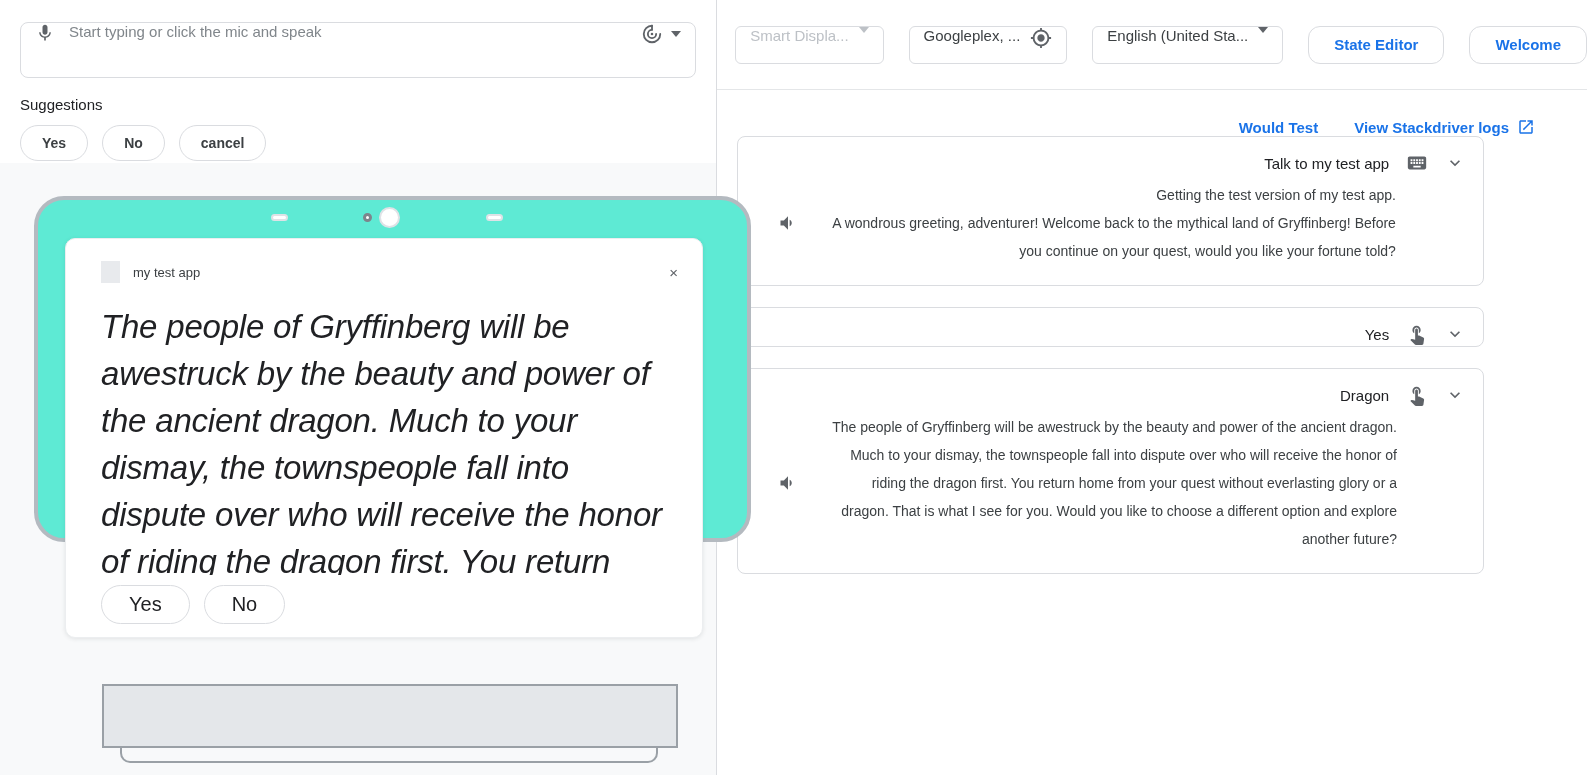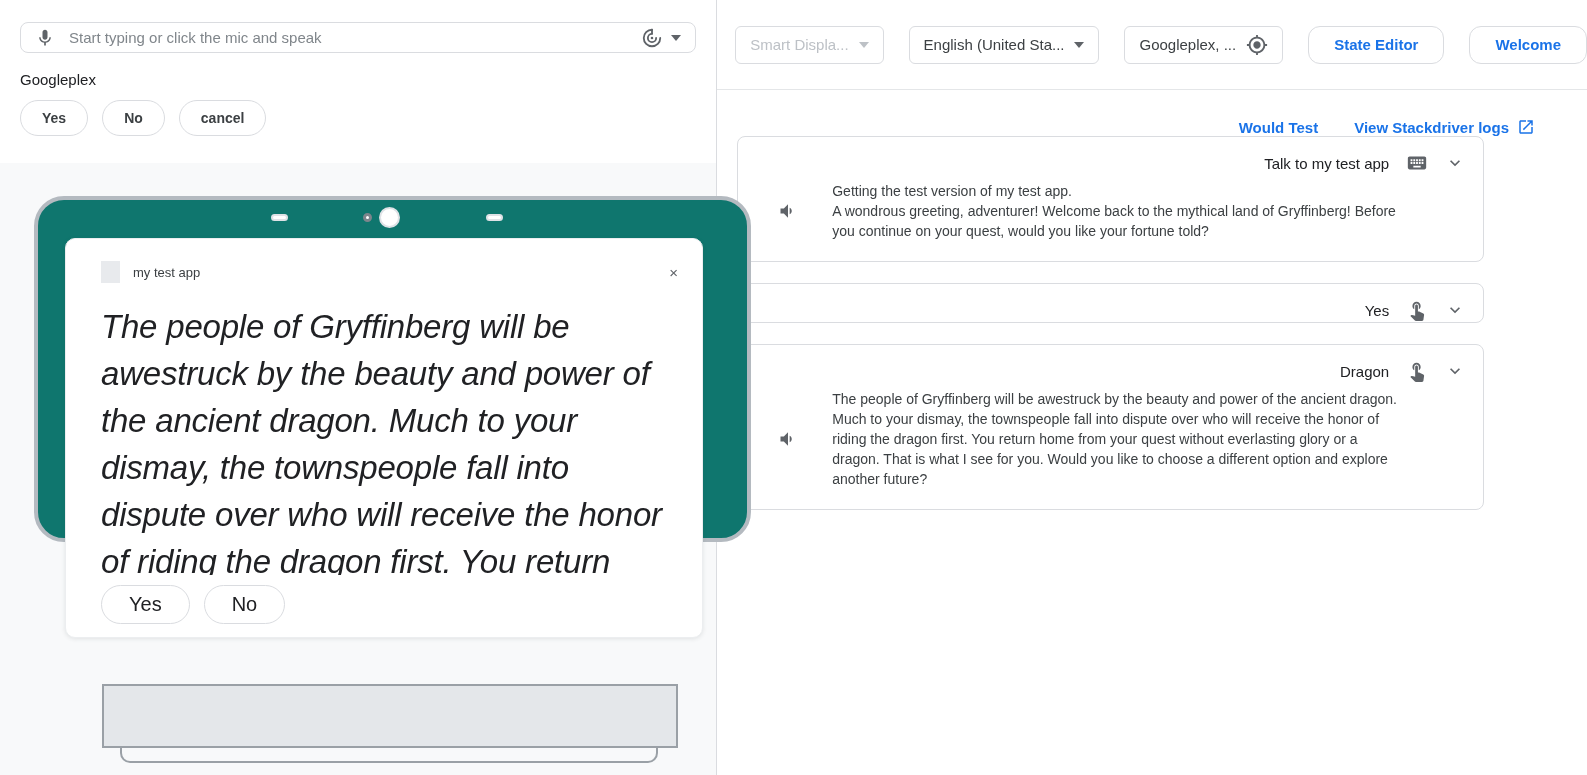--- a/index.html
+++ b/index.html
@@ -8,21 +8,21 @@
     font-family:"Liberation Sans", sans-serif;
     background:#fff; color:#202124;
     display:flex; overflow:hidden;
   }
   svg { display:block; }
 
   
   .left-panel { width:784px; height:775px; border-right:1px solid #dadce0; position:relative; background:#f8f9fa; }
   .left-top { background:#fff; padding:22px 20px 0 20px; height:163px; }
   .query-bar {
-    display:flex; align-items:center; height:31px; border:1px solid #dadce0;
+    display:flex; align-items:flex-start; height:56px; border:1px solid #dadce0;
     border-radius:8px; background:#fff; padding:0 14px;
   }
   .query-bar input {
     border:none; outline:none; flex:1; font-family:"Liberation Sans",sans-serif;
     font-size:15px; color:#3c4043; margin-left:14px; background:transparent;
   }
   .query-bar input::placeholder { color:#80868b; }
   .audio-toggle { display:flex; align-items:center; gap:8px; cursor:pointer; }
   .caret-down {
     width:0; height:0; border-left:5px solid transparent; border-right:5px solid transparent;
@@ -33,21 +33,21 @@
   .chip {
     height:36px; padding:0 21px; border:1px solid #dadce0; border-radius:18px;
     background:#fff; display:flex; align-items:center; font-size:14px; font-weight:bold;
     color:#3c4043; cursor:pointer;
   }
 
   
   .device-area { position:absolute; top:163px; left:0; right:0; bottom:0; background:#f8f9fa; }
   .device-frame {
     position:absolute; left:34px; top:33px; width:717px; height:346px;
-    border:4px solid #b4bac0; border-radius:30px; background:#0f766e;
+    border:4px solid #b4bac0; border-radius:30px; background:#5eead4;
   }
   .bezel-pill { position:absolute; width:17px; height:7px; border-radius:4px; border:2px solid #dfe2e6; background:#fff; top:14px; }
   .bezel-pill.p1 { left:233px; }
   .bezel-pill.p2 { left:448px; }
   .bezel-dot  { position:absolute; width:9px; height:9px; border-radius:50%; border:3px solid #7d858c; background:#fff; top:13px; left:325px; }
   .bezel-cam  { position:absolute; width:21px; height:21px; border-radius:50%; border:2px solid #dfe2e6; background:#fff; top:7px; left:341px; }
 
   .screen-card {
     position:absolute; left:27px; top:38px; width:638px; height:400px;
     background:#fff; border:1px solid #eceef0; border-radius:10px;
@@ -76,21 +76,21 @@
   }
 
   
   .right-panel { flex:1; height:775px; background:#fff; display:flex; flex-direction:column; }
   .toolbar {
     height:90px; display:flex; align-items:center; gap:25px; padding-left:18px;
     border-bottom:1px solid #e4e6e8; background:#fff;
   }
   .toolbar-box {
     height:38px; border:1px solid #dadce0; border-radius:6px; background:#fff;
-    display:flex; align-items:center; gap:10px; padding:0 14px; font-size:15px;
+    display:flex; gap:10px; padding:0 14px; font-size:15px;
     color:#3c4043; cursor:pointer; white-space:nowrap;
   }
   .toolbar-box.disabled { color:#bdc1c6; cursor:default; }
   .toolbar-box.disabled .caret-down { border-top-color:#bdc1c6; }
   .toolbar-btn {
     height:38px; border:1px solid #dadce0; border-radius:12px; background:#fff;
     display:flex; align-items:center; padding:0 25px; font-size:15px; font-weight:bold;
     color:#1a73e8; cursor:pointer; white-space:nowrap;
   }
 
@@ -103,21 +103,21 @@
   }
   .turn-card + .turn-card { margin-top:21px; }
   .turn-card:first-of-type { margin-top:34px; }
   .turn-header {
     display:flex; justify-content:flex-end; align-items:center; gap:17px;
     padding:14px 18px 0 0; height:38px; cursor:pointer;
   }
   .turn-query { font-size:15px; color:#202124; }
   .turn-body { display:flex; align-items:center; padding:6px 36px 20px 40px; }
   .turn-speaker { width:20px; margin-right:34px; flex:none; cursor:pointer; }
-  .turn-text { font-size:14px; line-height:20px; color:#3c4043; white-space:pre; overflow:hidden; }
+  .turn-text { font-size:14px; line-height:28px; color:#3c4043; white-space:pre; overflow:hidden;text-align:right; }
 
   .icon-gray { fill:#5f6368; }
   .icon-blue { fill:#1a73e8; }
 </style>
 </head>
 <body>
 
 <div class="left-panel">
   <div class="left-top">
     <div class="query-bar">
@@ -132,21 +132,21 @@
           <svg width="22" height="22" viewBox="0 0 24 24" fill="none" stroke="#5f6368" stroke-width="2" stroke-linecap="round">
             <path d="M12 3v4"></path>
             <path d="M12 3 a9 9 0 1 0 9 9"></path>
             <path d="M12 7.5 a4.5 4.5 0 1 0 4.5 4.5"></path>
             <circle cx="12" cy="12" r="1.4" fill="#5f6368" stroke="none"></circle>
           </svg>
         </span>
         <span class="caret-down"></span>
       </span>
     </div>
-    <div class="suggestions-label">Googleplex</div>
+    <div class="suggestions-label">Suggestions</div>
     <div class="chip-row">
       <div class="chip">Yes</div>
       <div class="chip">No</div>
       <div class="chip">cancel</div>
     </div>
   </div>
 
   <div class="device-area">
     <div class="device-frame">
       <span class="bezel-pill p1"></span>
@@ -177,31 +177,31 @@
   </div>
 </div>
 
 <div class="right-panel">
   <div class="toolbar">
     <div class="toolbar-box disabled">
       <span>Smart Displa...</span>
       <span class="caret-down"></span>
     </div>
     <div class="toolbar-box">
-      <span>English (United Sta...</span>
-      <span class="caret-down"></span>
-    </div>
-    <div class="toolbar-box">
       <span>Googleplex, ...</span>
       <span>
         <svg width="22" height="22" viewBox="0 0 24 24" class="icon-gray">
             <path d="M12 8c-2.21 0-4 1.79-4 4s1.79 4 4 4 4-1.79 4-4-1.79-4-4-4zm8.94 3c-.46-4.17-3.77-7.48-7.94-7.94V1h-2v2.06C6.83 3.52 3.52 6.83 3.06 11H1v2h2.06c.46 4.17 3.77 7.48 7.94 7.94V23h2v-2.06c4.17-.46 7.48-3.77 7.94-7.94H23v-2h-2.06zM12 19c-3.87 0-7-3.13-7-7s3.13-7 7-7 7 3.13 7 7-3.13 7-7 7z"></path>
           </svg>
       </span>
     </div>
+    <div class="toolbar-box">
+      <span>English (United Sta...</span>
+      <span class="caret-down"></span>
+    </div>
     <div class="toolbar-btn">State Editor</div>
     <div class="toolbar-btn">Welcome</div>
   </div>
 
   <div class="log-area">
     <div class="links-row">
       <span class="blue-link">Would Test</span>
       <span class="blue-link">
         <span>View Stackdriver logs</span>
         <span>

